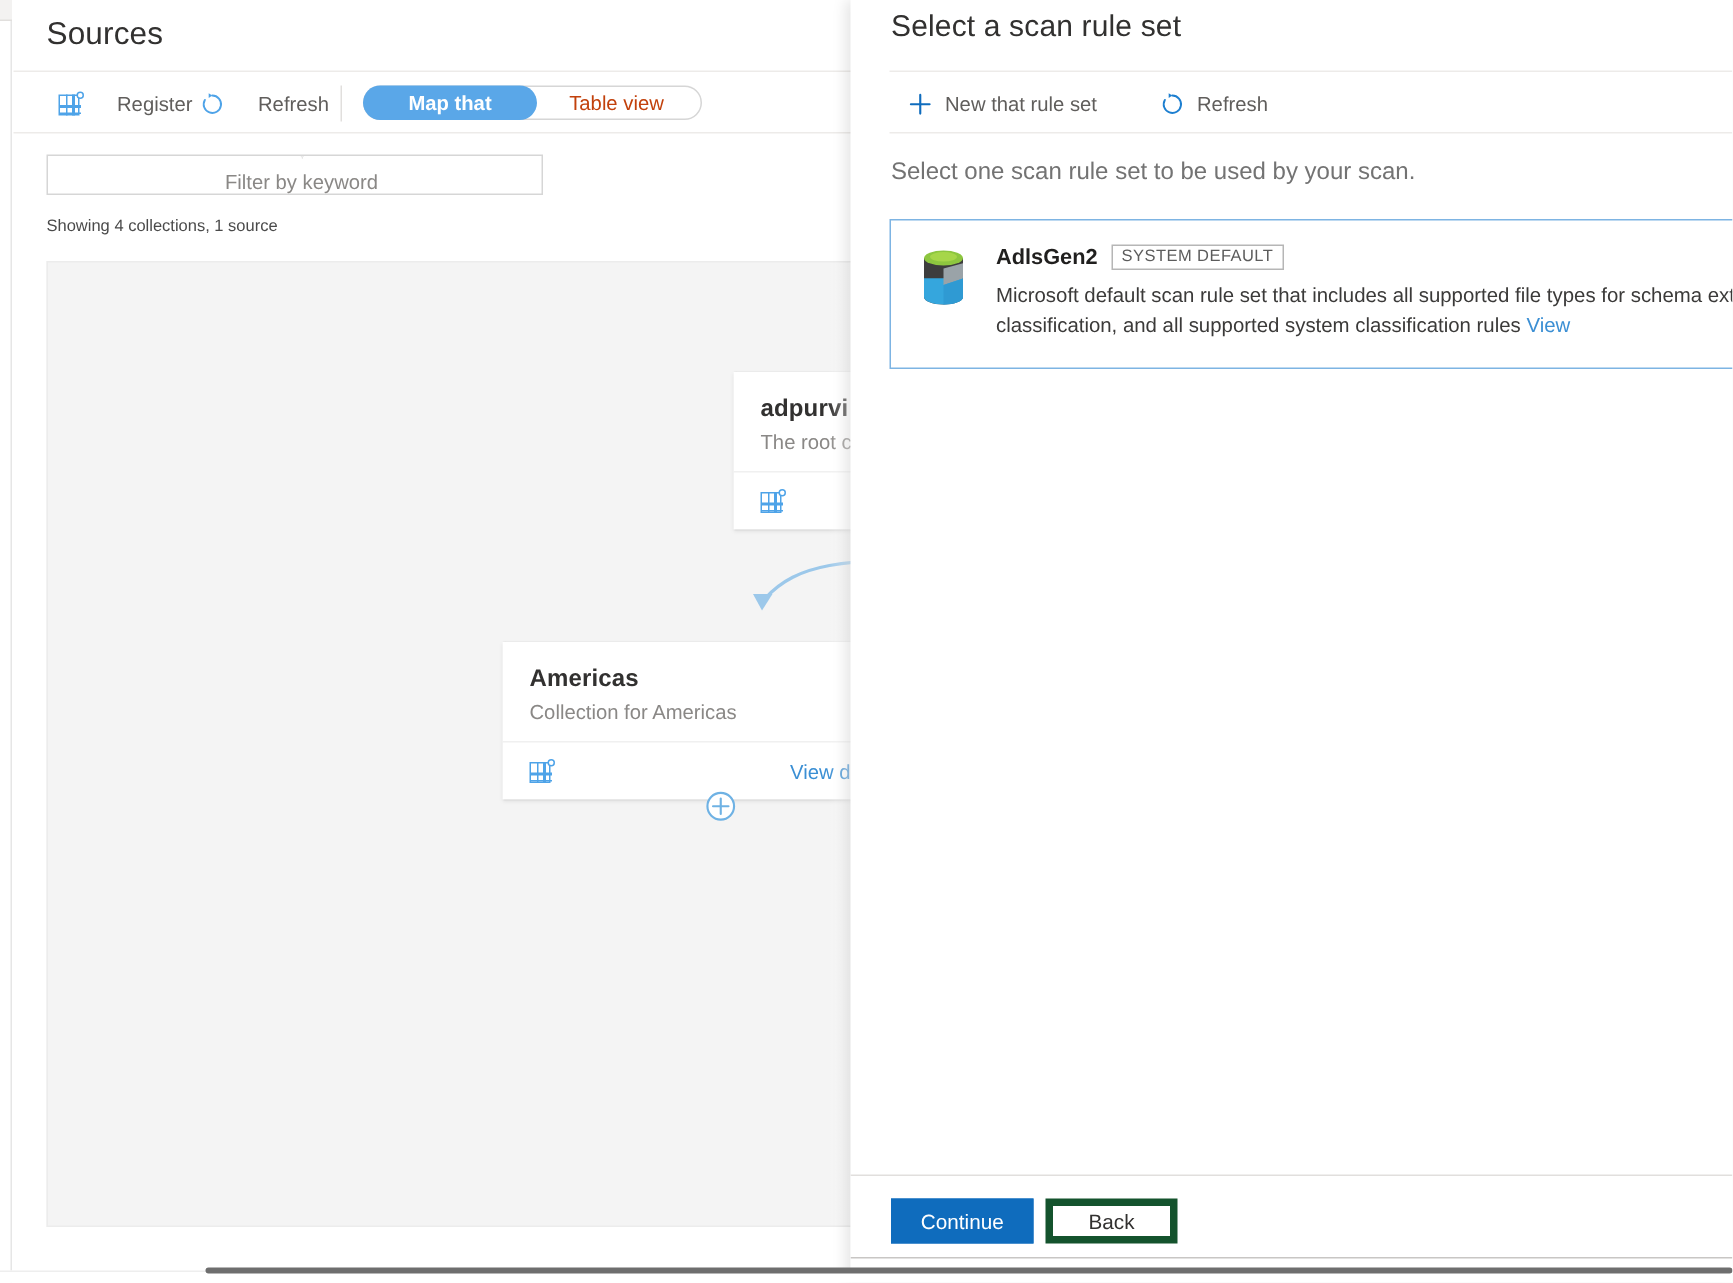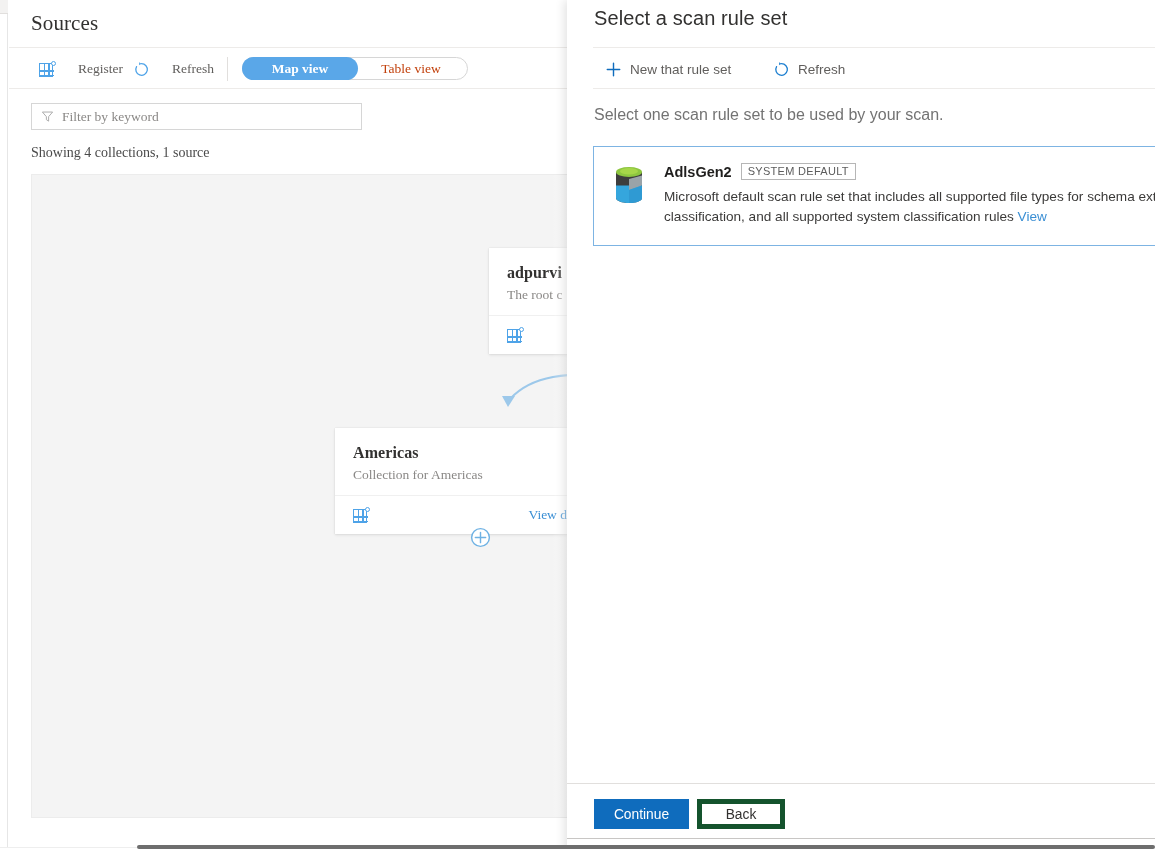--- a/index.html
+++ b/index.html
@@ -15,21 +15,20 @@
     width: 1155px; height: 855px;
     background: #ffffff;
   }
 
   
   #sources-page {
     position: absolute; left: 0; top: 0;
     width: 600px; height: 855px;
     background: #ffffff;
     overflow: hidden;
-    font-family: Liberation Serif, serif;
   }
   .left-rail {
     position: absolute; left: 0; top: 0;
     width: 8px; height: 855px;
     background: #ffffff;
     border-right: 1px solid #e6e6e6;
   }
   .rail-tab {
     position: absolute; left: 0; top: 0;
     width: 8px; height: 14px;
@@ -117,26 +116,27 @@
     right: 0; width: 112px; color: #c2410c;
   }
 
   
   .filter-box {
     position: absolute; left: 31px; top: 103px;
     width: 331px; height: 27px;
     border: 1px solid #d6d6d6; background: #ffffff;
     display: flex; align-items: center; gap: 8px;
     padding-left: 9px;
+    flex-direction: column;
   }
   .filter-ph { font-size: 13.5px; color: #8a8886; }
 
   .showing {
     position: absolute; left: 31px; top: 145px;
-    font-size: 14px; color: #4a4a4a;
+    font-size: 11px; color: #4a4a4a;
   }
 
   
   .map-canvas {
     position: absolute; left: 31px; top: 174px;
     width: 540px; height: 644px;
     background: #f4f4f4;
     border: 1px solid #ececec;
     overflow: hidden;
   }
@@ -311,21 +311,21 @@
           <path d="M10 3.2 A6.8 6.8 0 1 1 4.2 6.6" fill="none" stroke="#4ea3e8" stroke-width="1.5" stroke-linecap="round"></path>
           <path d="M10 3.2 L7.2 1.4 L7.2 5.0 Z" fill="#4ea3e8"></path>
         </svg>
         <span>Refresh</span>
       </div>
 
       <div class="cmd-sep"></div>
     </div>
 
     <div class="view-pill">
-      <div class="pill-seg active">Map view</div>
+      <div class="pill-seg active">Map that</div>
       <div class="pill-seg inactive">Table view</div>
     </div>
 
     <div class="filter-box">
       <svg width="13" height="13" viewBox="0 0 14 14">
         <path d="M1.5 2.2 L12.5 2.2 L8.2 7.2 L8.2 12.0 L5.8 10.4 L5.8 7.2 Z" fill="none" stroke="#a6a6a6" stroke-width="1"></path>
       </svg>
       <span class="filter-ph">Filter by keyword</span>
     </div>
 

